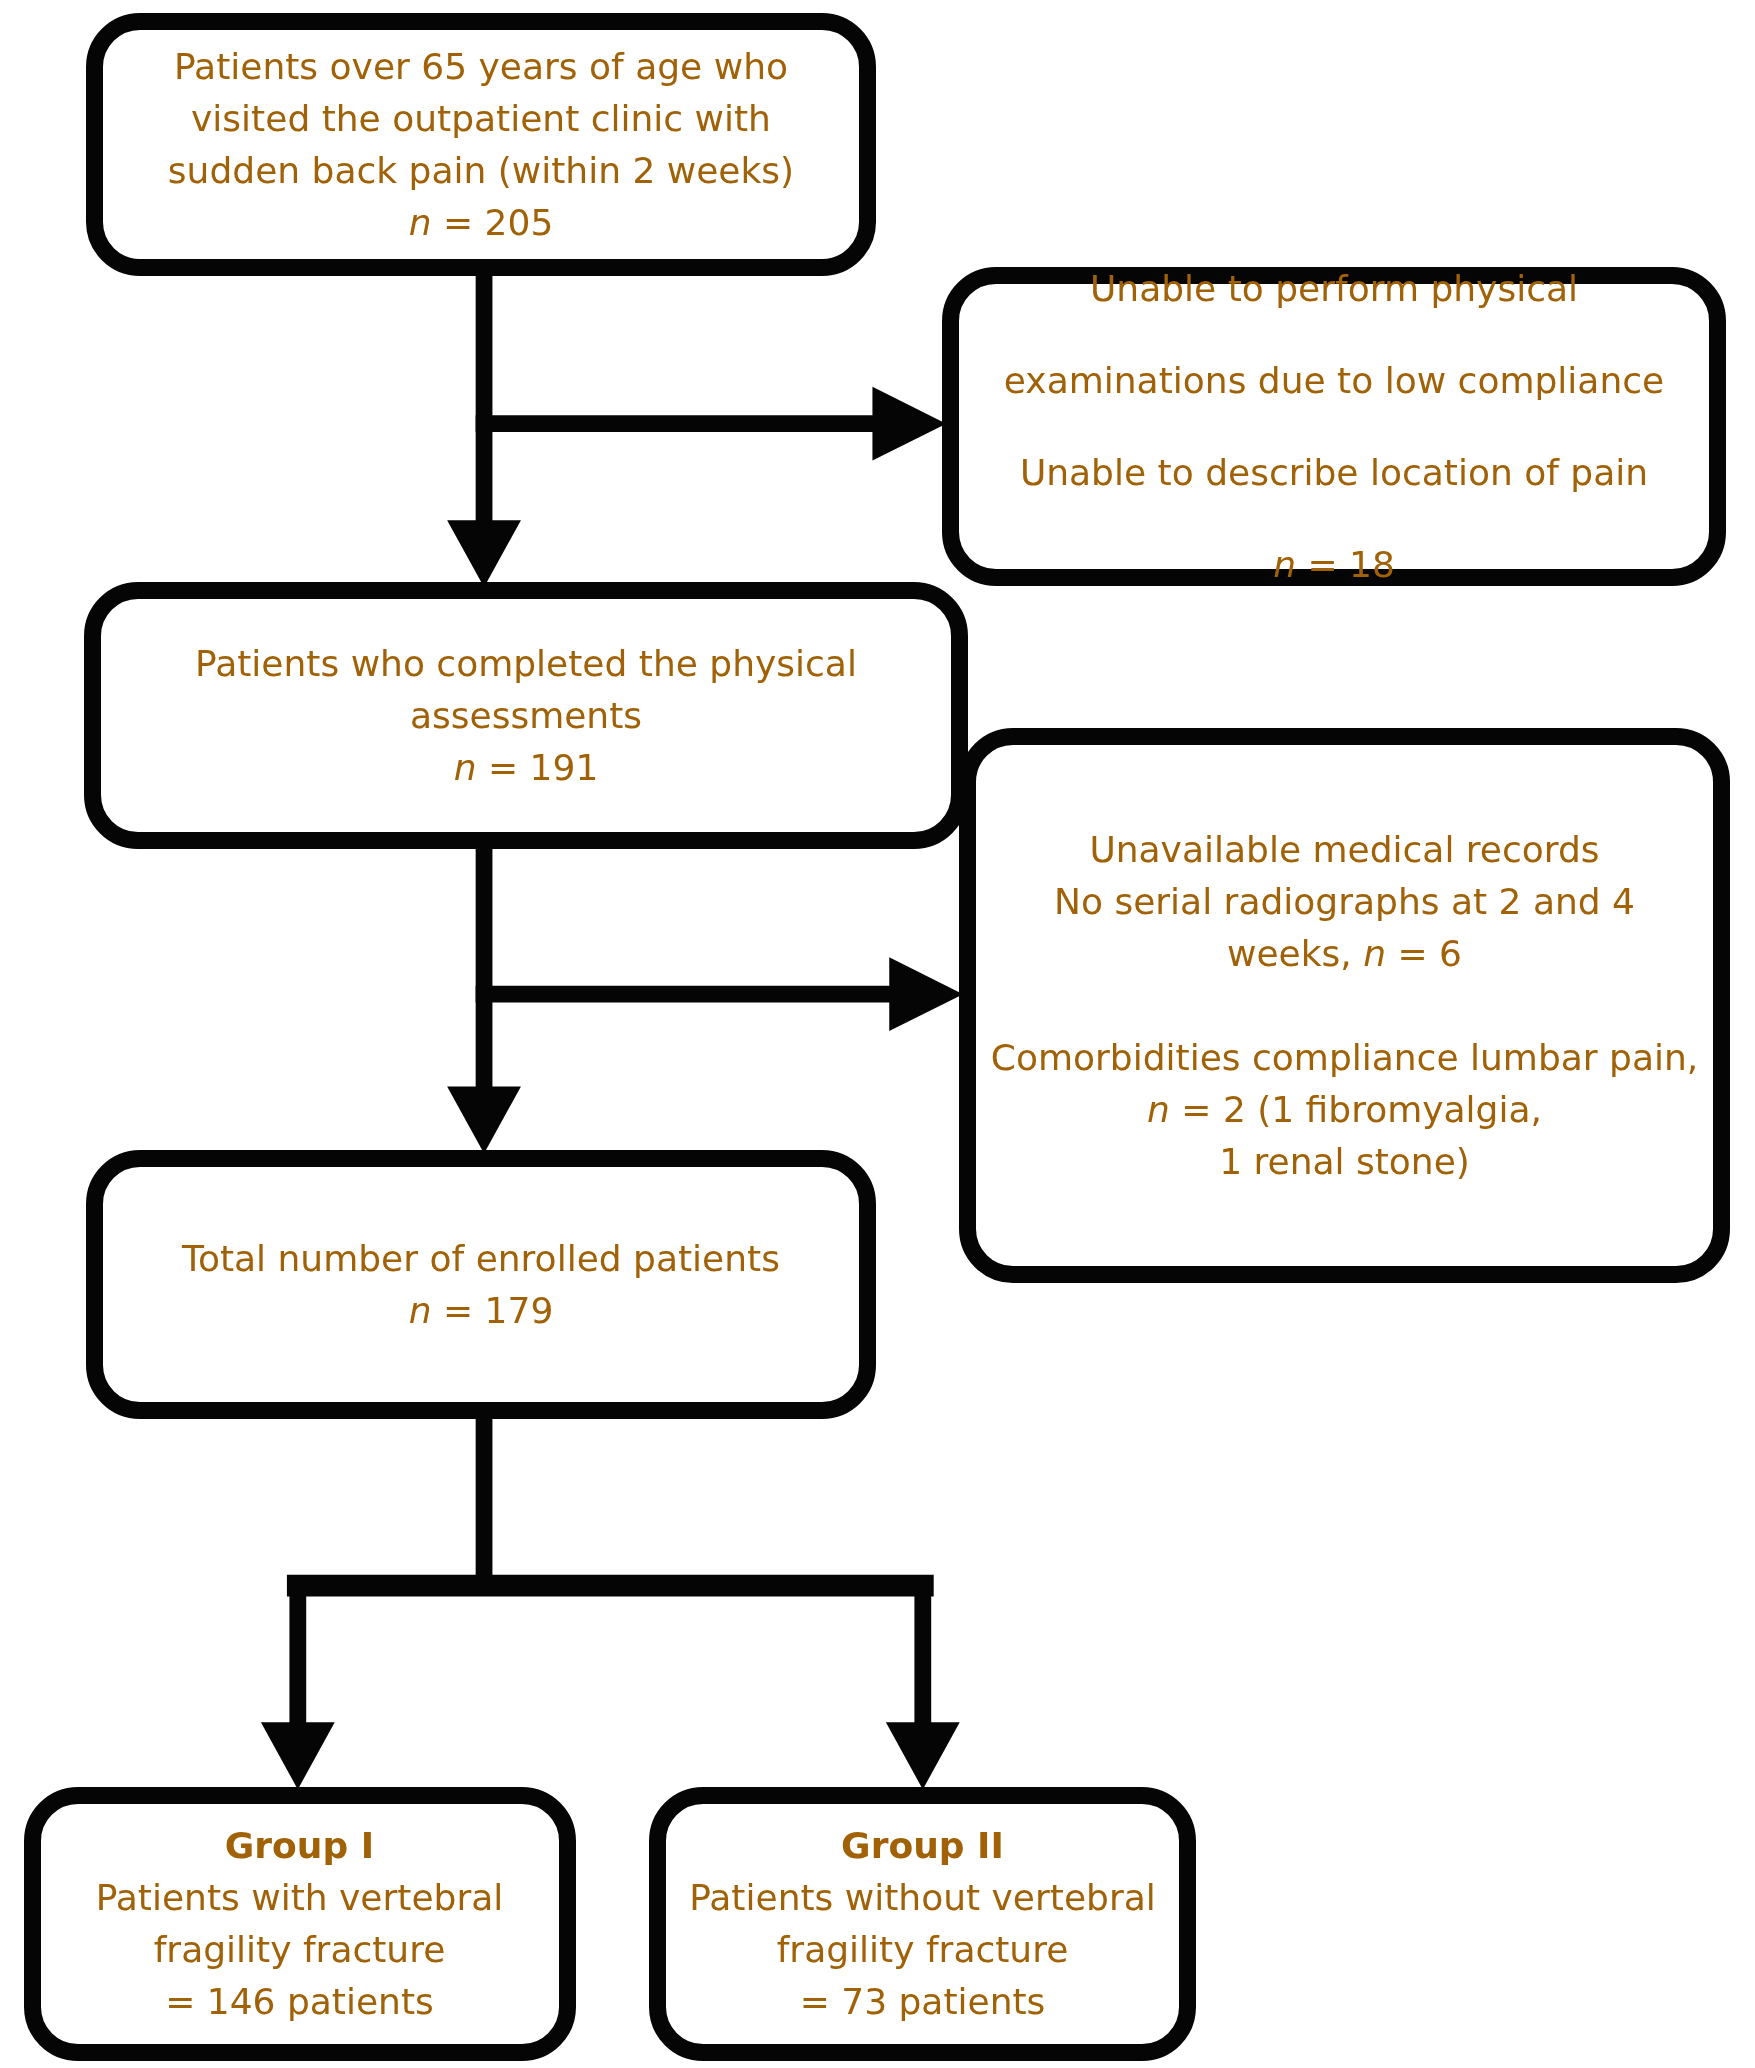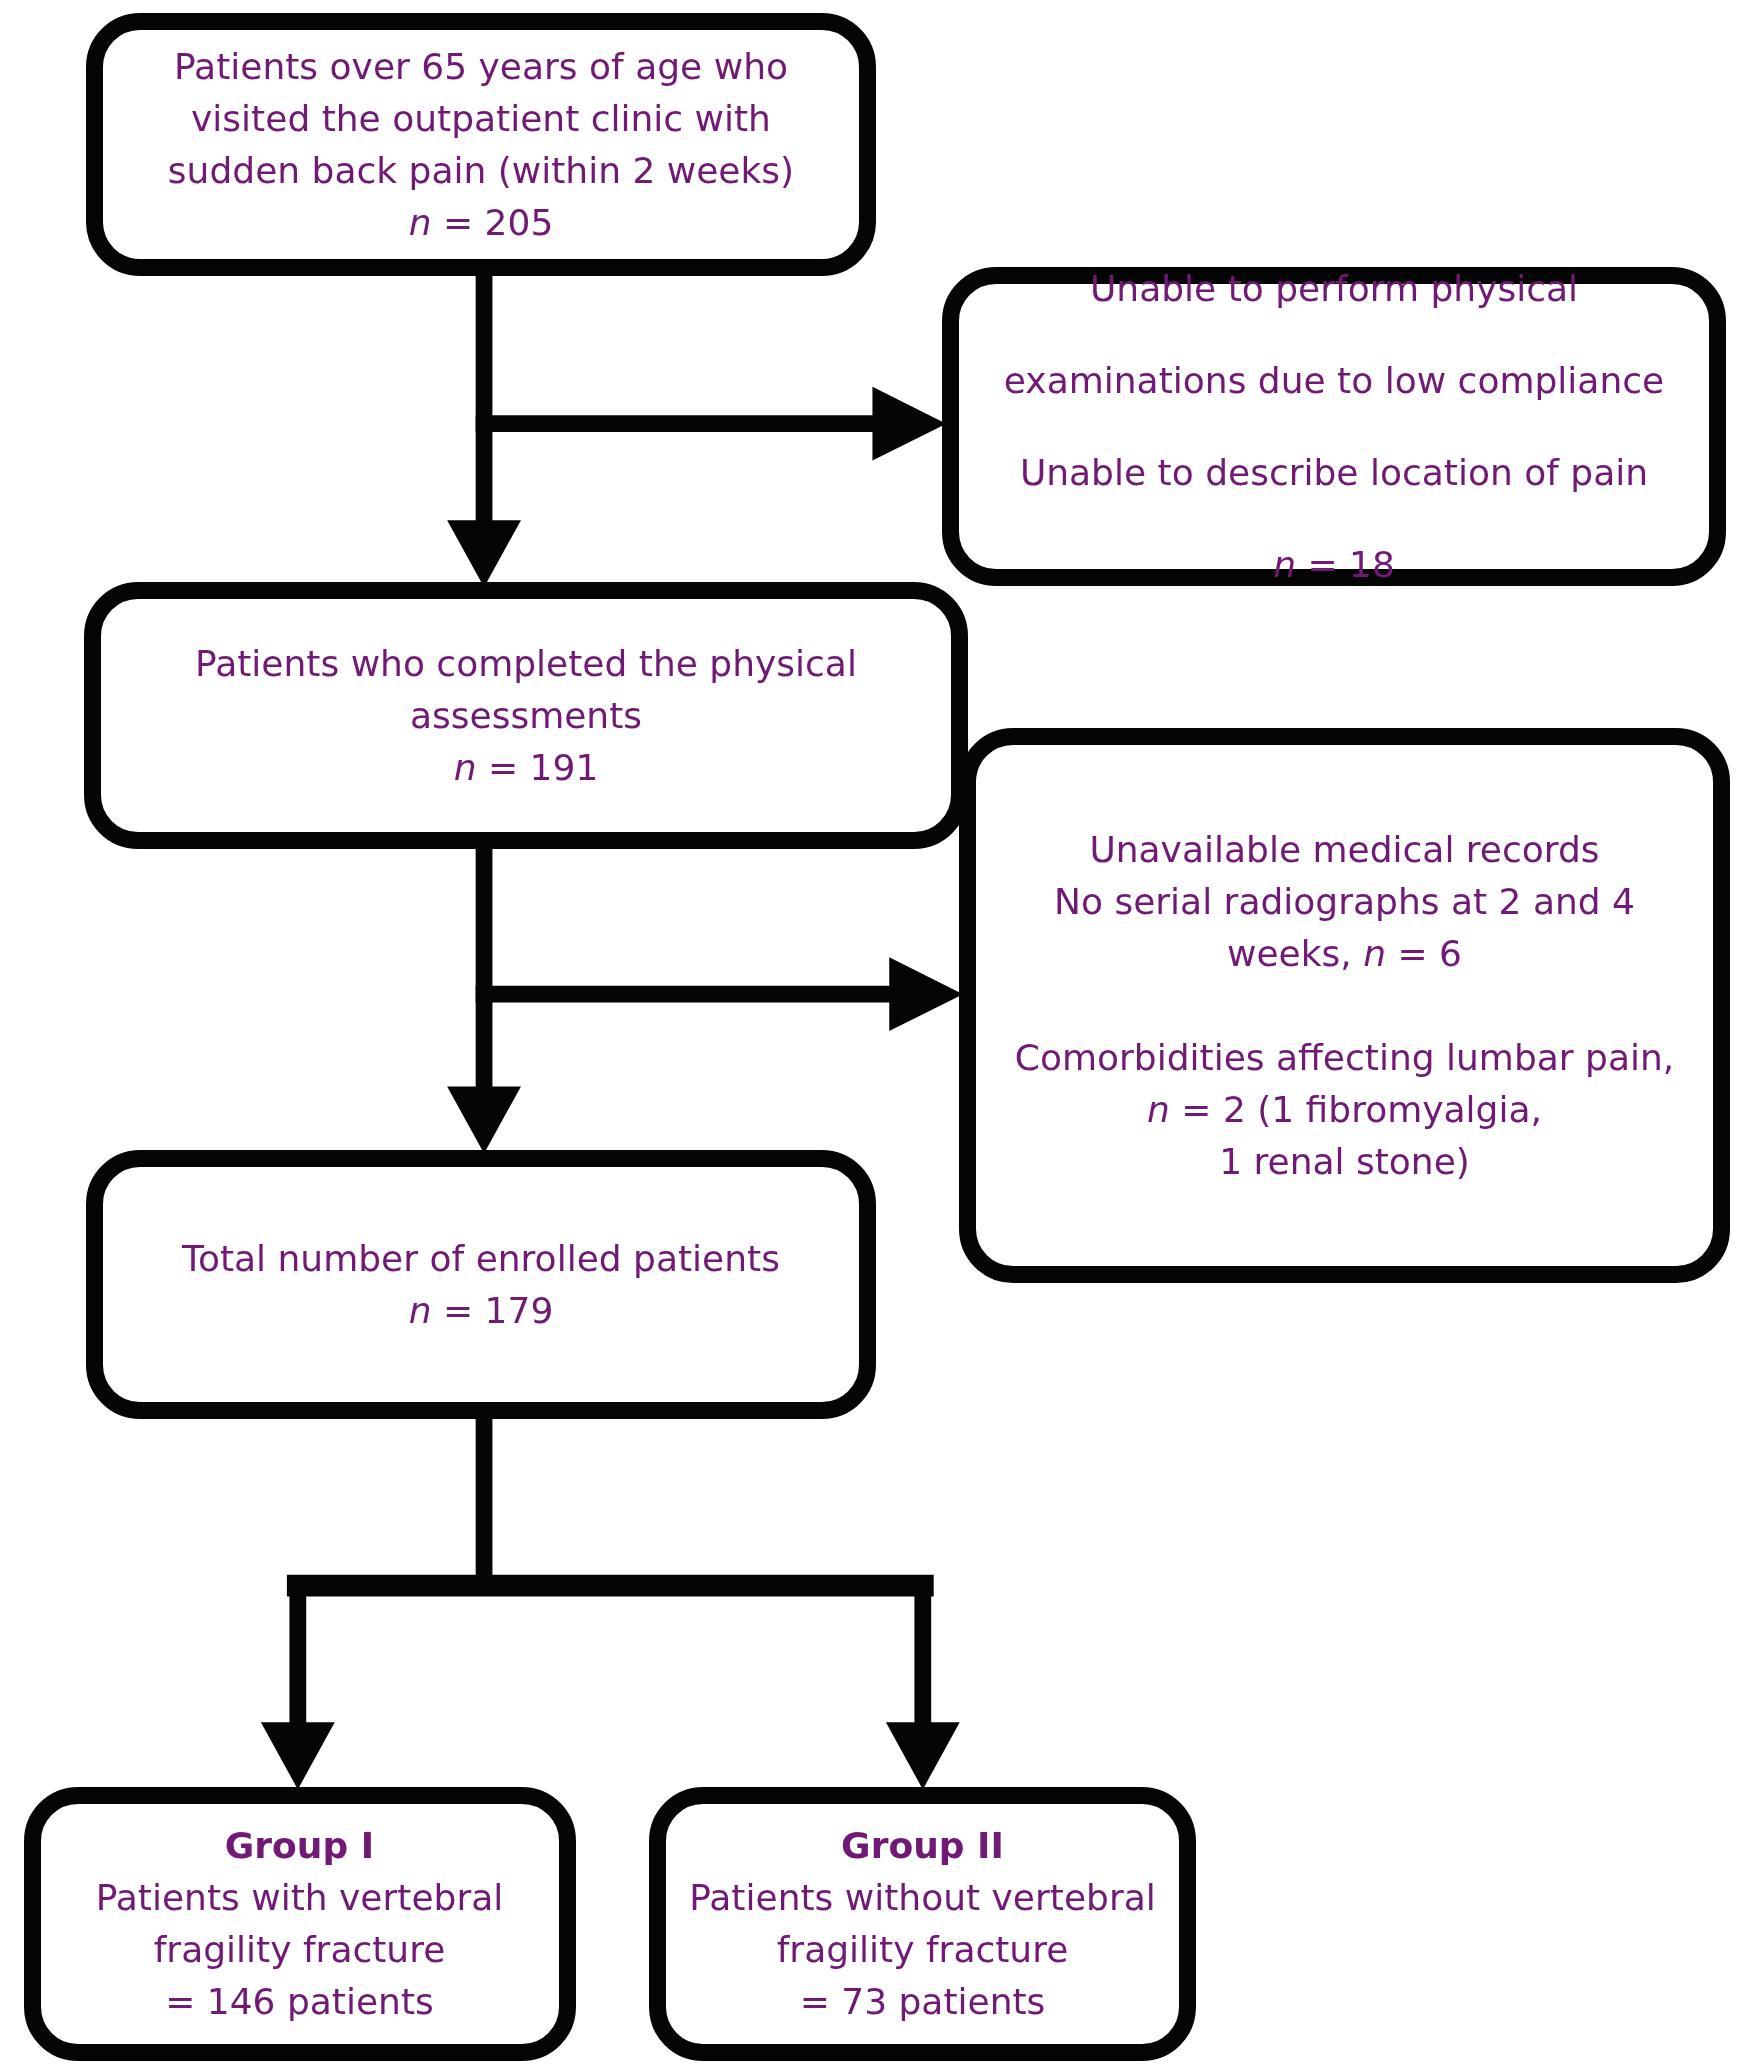--- a/index.html
+++ b/index.html
@@ -6,21 +6,21 @@
     margin: 0;
     padding: 0;
     background: #ffffff;
   }
   .canvas {
     position: relative;
     width: 1755px;
     height: 2068px;
     background: #ffffff;
     font-family: "DejaVu Sans", "Liberation Sans", sans-serif;
-    color: #701a75;
+    color: #a16207;
     overflow: hidden;
   }
   svg.connectors {
     position: absolute;
     left: 0;
     top: 0;
     width: 1755px;
     height: 2068px;
     display: block;
   }
@@ -104,21 +104,21 @@
       <div class="line">Patients who completed the physical</div>
       <div class="line">assessments</div>
       <div class="line"><i>n</i> = 191</div>
     </div>
 
   <div class="box" id="b-excluded2">
       <div class="line">Unavailable medical records</div>
       <div class="line">No serial radiographs at 2 and 4</div>
       <div class="line">weeks, <i>n</i> = 6</div>
       <div class="line">&nbsp;</div>
-      <div class="line">Comorbidities affecting lumbar pain,</div>
+      <div class="line">Comorbidities compliance lumbar pain,</div>
       <div class="line"><i>n</i> = 2 (1 fibromyalgia,</div>
       <div class="line">1 renal stone)</div>
     </div>
 
   <div class="box" id="b-enrolled">
       <div class="line">Total number of enrolled patients</div>
       <div class="line"><i>n</i> = 179</div>
     </div>
 
   <div class="box" id="b-group1">

